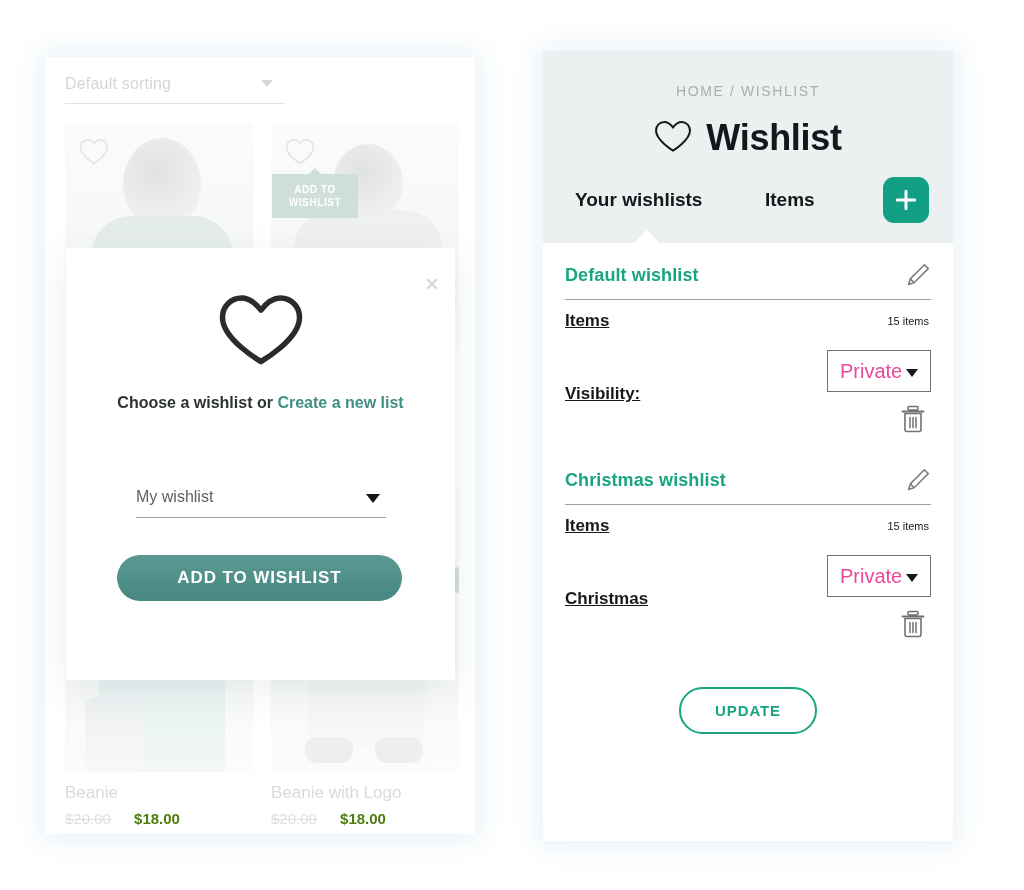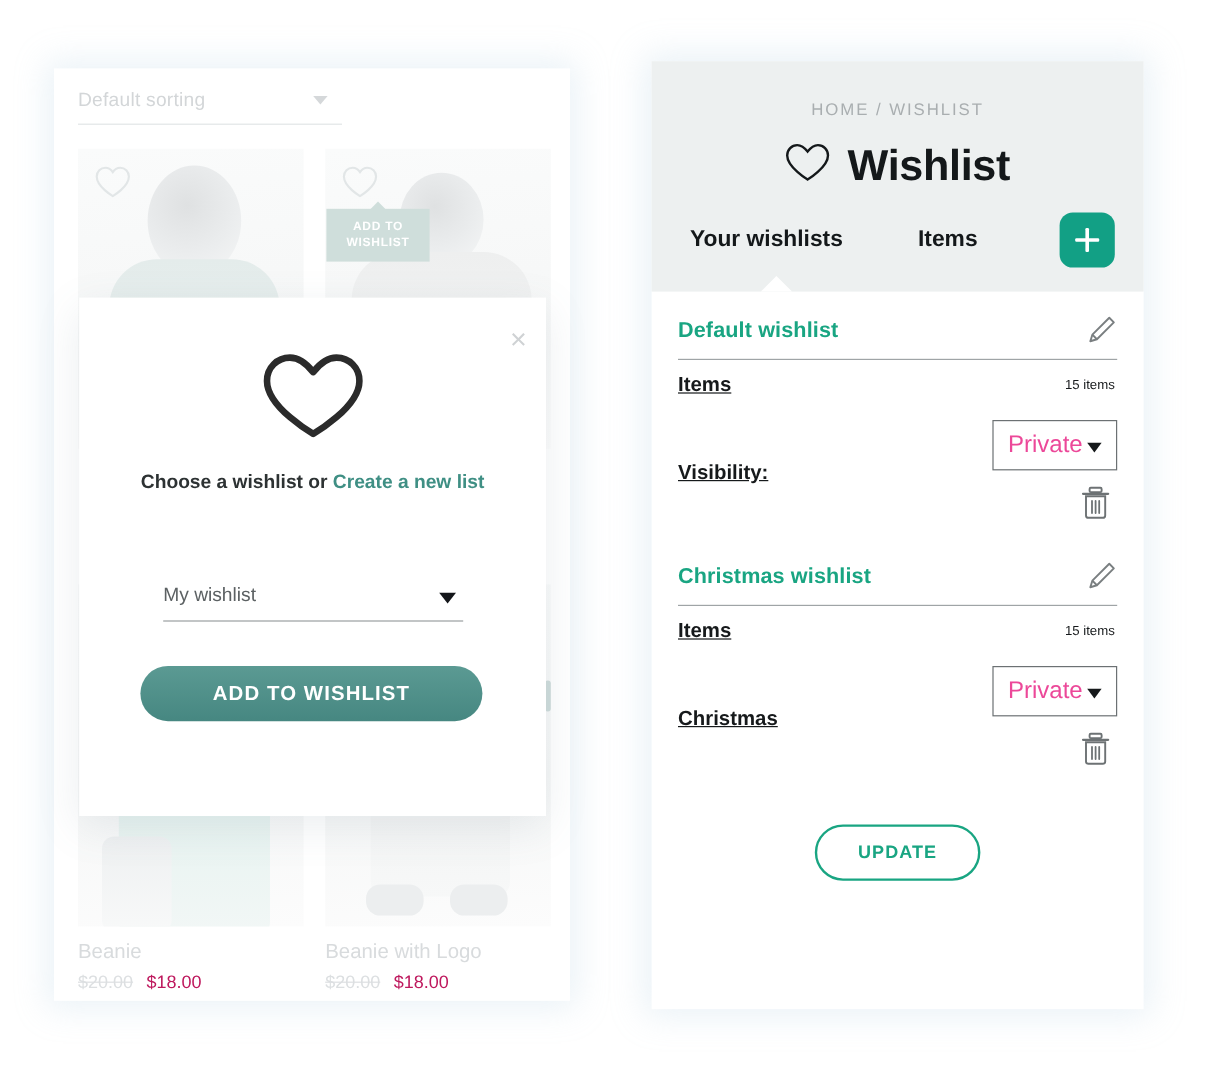--- a/index.html
+++ b/index.html
@@ -68,21 +68,21 @@
     padding: 9px 10px; width: 86px;
   }
   .atw-tip::before {
     content:""; position:absolute; left: 50%; top: -6px; transform: translateX(-50%);
     width:0;height:0;border-left:7px solid transparent;border-right:7px solid transparent;
     border-bottom:7px solid #cfdedb;
   }
   .prod-name { margin-top: 11px; font-size: 17px; color: #d8dbdd; }
   .prod-price { margin-top: 7px; font-size: 15px; }
   .price-old { color: #dcdfe1; text-decoration: line-through; margin-right: 7px; }
-  .price-new { color: #be185d; font-weight: 400; }
+  .price-new { color: #4d7c0f; font-weight: 700; margin-left: 12px; }
 
   
   .bottom-grid { position: absolute; left: 20px; top: 430px; width: 394px; }
 
   
   .left-scroll {
     position: absolute; right: 16px; top: 510px; width: 5px; height: 26px;
     background: #cfdcdb; border-radius: 3px;
   }
 

